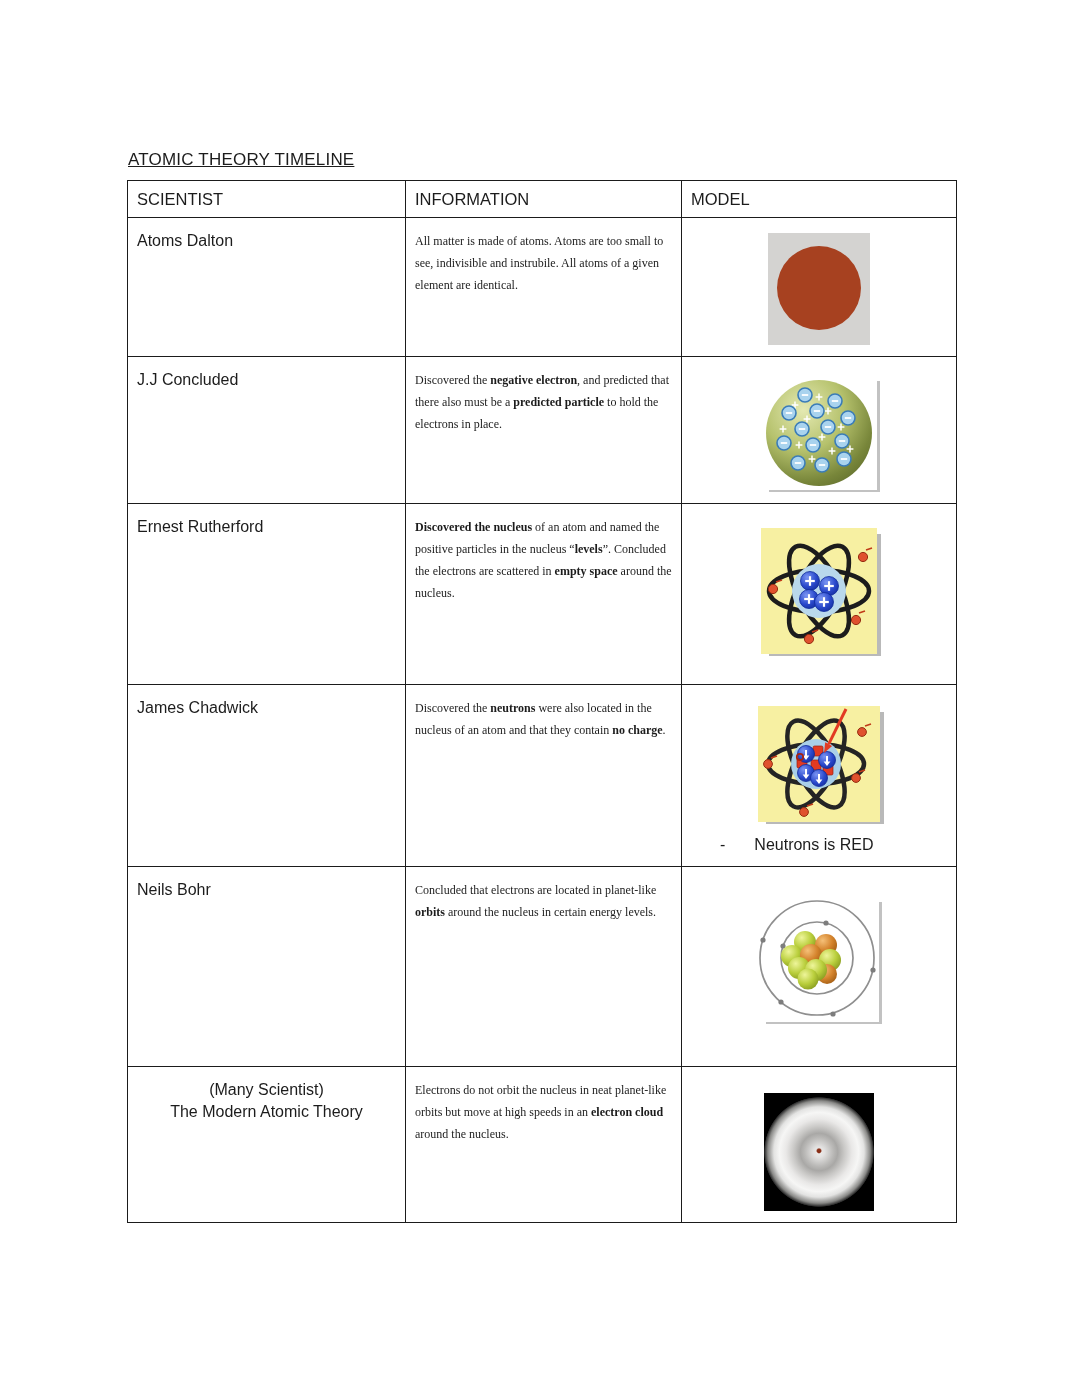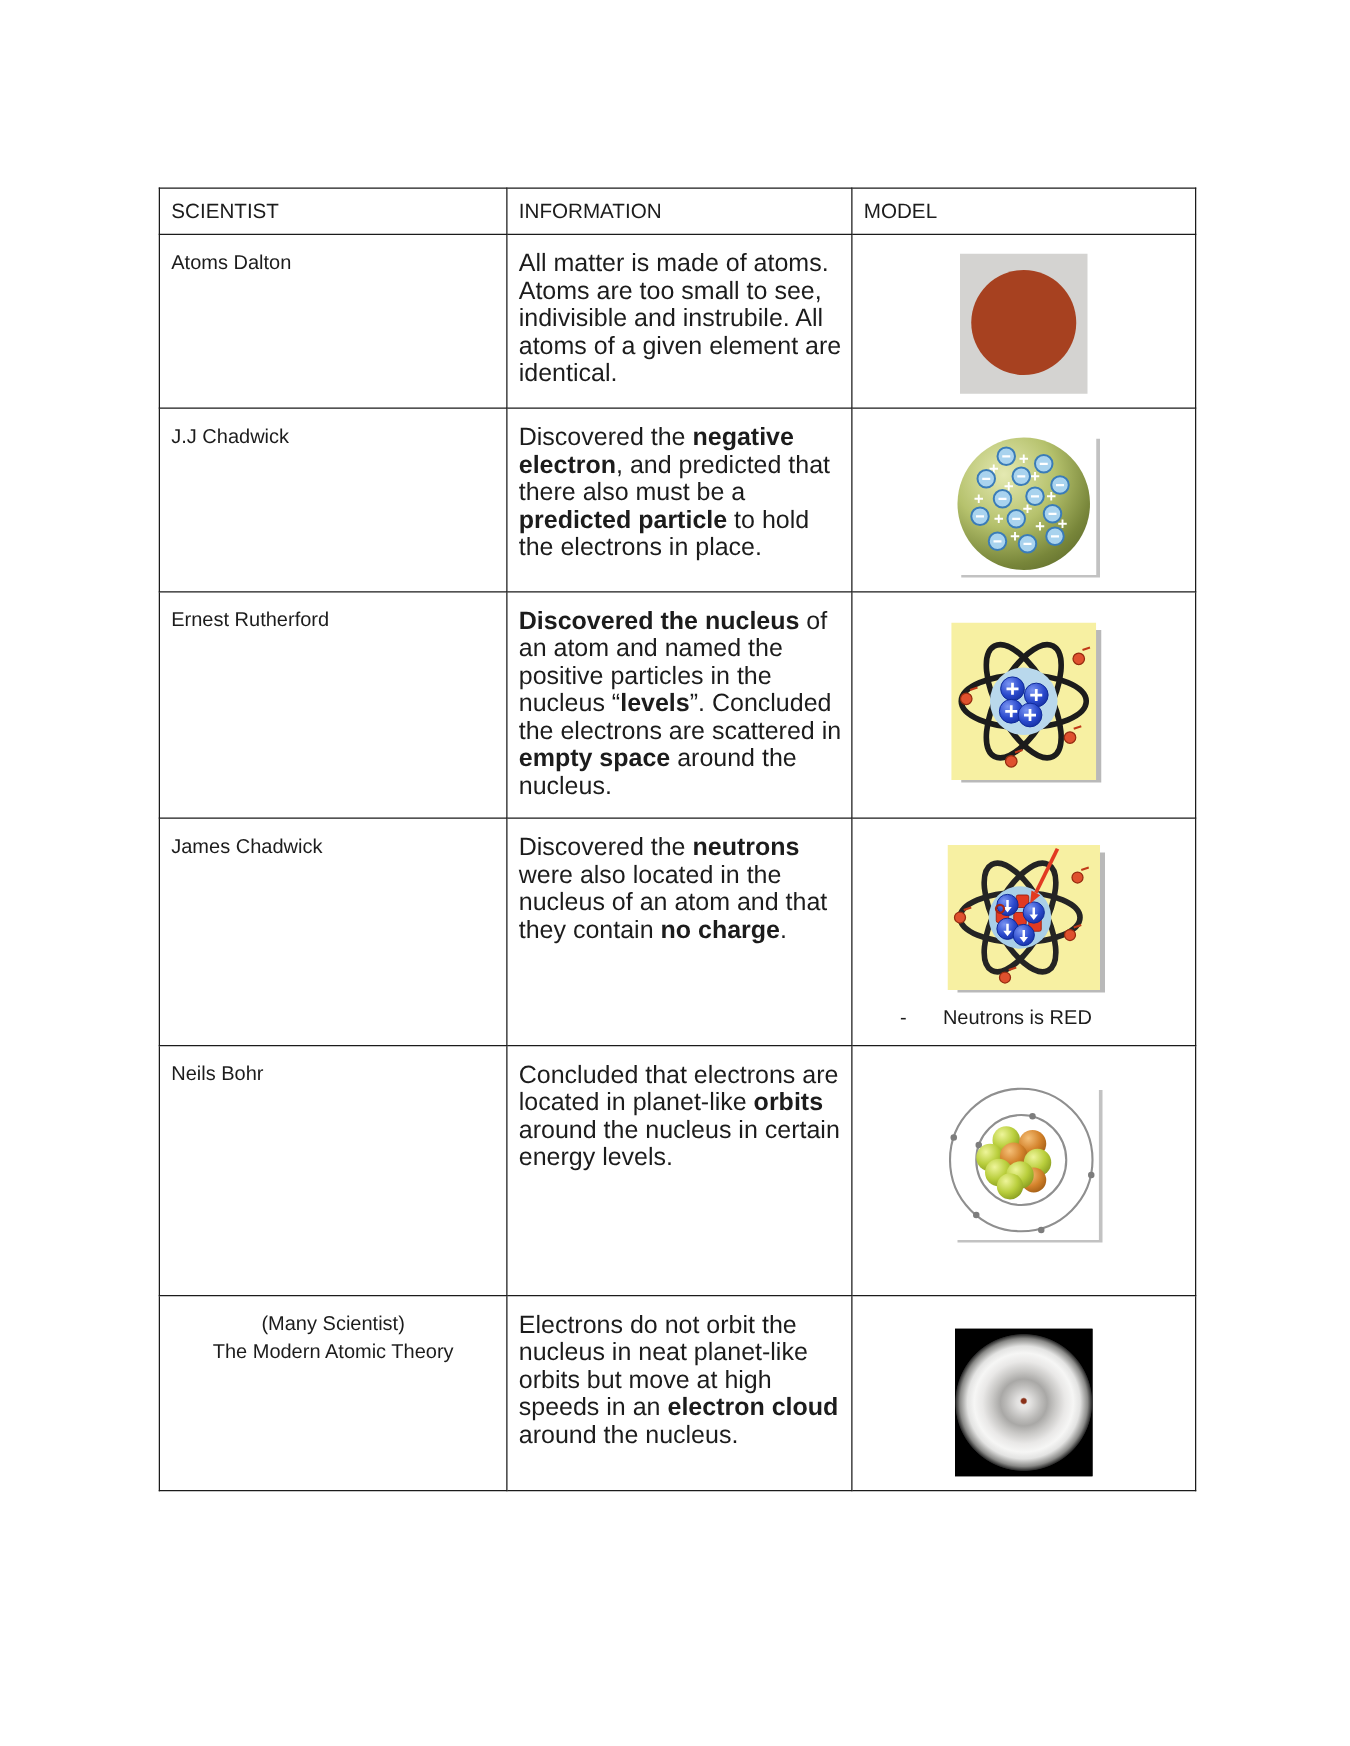--- a/index.html
+++ b/index.html
@@ -13,21 +13,21 @@
     margin:0 0 10px 1px;letter-spacing:.2px;
   }
   table{border-collapse:collapse;width:829px;table-layout:fixed;}
   th,td{border:1.6px solid #1b1b1b;vertical-align:top;padding:0;}
   thead tr{height:37px;}
   th{font-weight:400;text-align:left;font-size:16.5px;padding:0 8px 0 9px;vertical-align:middle;}
   tr.r1{height:139px;} tr.r2{height:147px;} tr.r3{height:181px;}
   tr.r4{height:182px;} tr.r5{height:200px;} tr.r6{height:156px;}
   td.sci{padding:12px 8px 8px 9px;font-size:16px;line-height:22px;}
   td.sci.center{text-align:center;white-space:pre-line;padding-left:4px;padding-right:4px;}
-  td.inf{padding:12px 8px 8px 9px;font-size:20px;line-height:22px;}
+  td.inf{padding:12px 8px 8px 9px;font-size:12px;line-height:22px;font-family:Liberation Serif, serif;}
   td.inf b{font-weight:700;}
   td.mod{text-align:center;}
   .imgbox{display:block;}
   
   .dalton{width:102px;height:112px;background:#d4d3d1;margin:15px auto 0;}
   .dalton .dcirc{width:84px;height:84px;border-radius:50%;background:#a74120;position:relative;top:13px;left:9px;}
   
   .thompson{width:115px;height:115px;background:#fff;margin:18px auto 0;box-shadow:5px 4px 0 -2px #c2c2c2;}
   
   .ruth{width:116px;height:126px;margin:24px auto 0;box-shadow:6px 4px 0 -2px #b9b9b9;}
@@ -43,20 +43,21 @@
       radial-gradient(circle closest-side at 50% 50%,
         #efeeed 0%, #e2e1e0 10%, #bab9b7 26%, #a9a8a6 34%, #c9c8c6 46%,
         #e9e8e7 60%, #f6f6f5 72%, #e3e3e2 82%, #8a8a88 93%, #2a2a2a 99%, #000 100%);
   }
   svg{display:block;}
 </style>
 </head>
 <body>
 
 <div class="page">
+  <h1 class="title">ATOMIC THEORY TIMELINE</h1>
 
   <table>
     <colgroup>
         <col style="width:278px">
         <col style="width:276px">
         <col style="width:275px">
       </colgroup>
     <thead>
       <tr>
         <th>SCIENTIST</th>
@@ -70,21 +71,21 @@
         <td class="sci">Atoms Dalton</td>
         <td class="inf"><span>All matter is made of atoms. Atoms are too small to see, indivisible and instrubile. All atoms of a given element are identical.</span></td>
         <td class="mod">
           <div class="dalton imgbox">
             <div class="dcirc"></div>
           </div>
         </td>
       </tr>
 
       <tr class="r2">
-        <td class="sci">J.J Chadwick</td>
+        <td class="sci">J.J Concluded</td>
         <td class="inf"><span>Discovered the </span><b>negative electron</b><span>, and predicted that there also must be a </span><b>predicted particle</b><span> to hold the electrons in place.</span></td>
         <td class="mod">
           <div class="thompson imgbox">
             <svg width="115" height="115" viewBox="0 0 115 115">
               <defs>
                 <radialGradient id="tg" cx="35%" cy="28%" r="85%">
                   <stop offset="0%" stop-color="#e4e9b2"></stop>
                     <stop offset="45%" stop-color="#b6c26d"></stop>
                   <stop offset="80%" stop-color="#78863a"></stop>
                     <stop offset="100%" stop-color="#5f6c2c"></stop>

